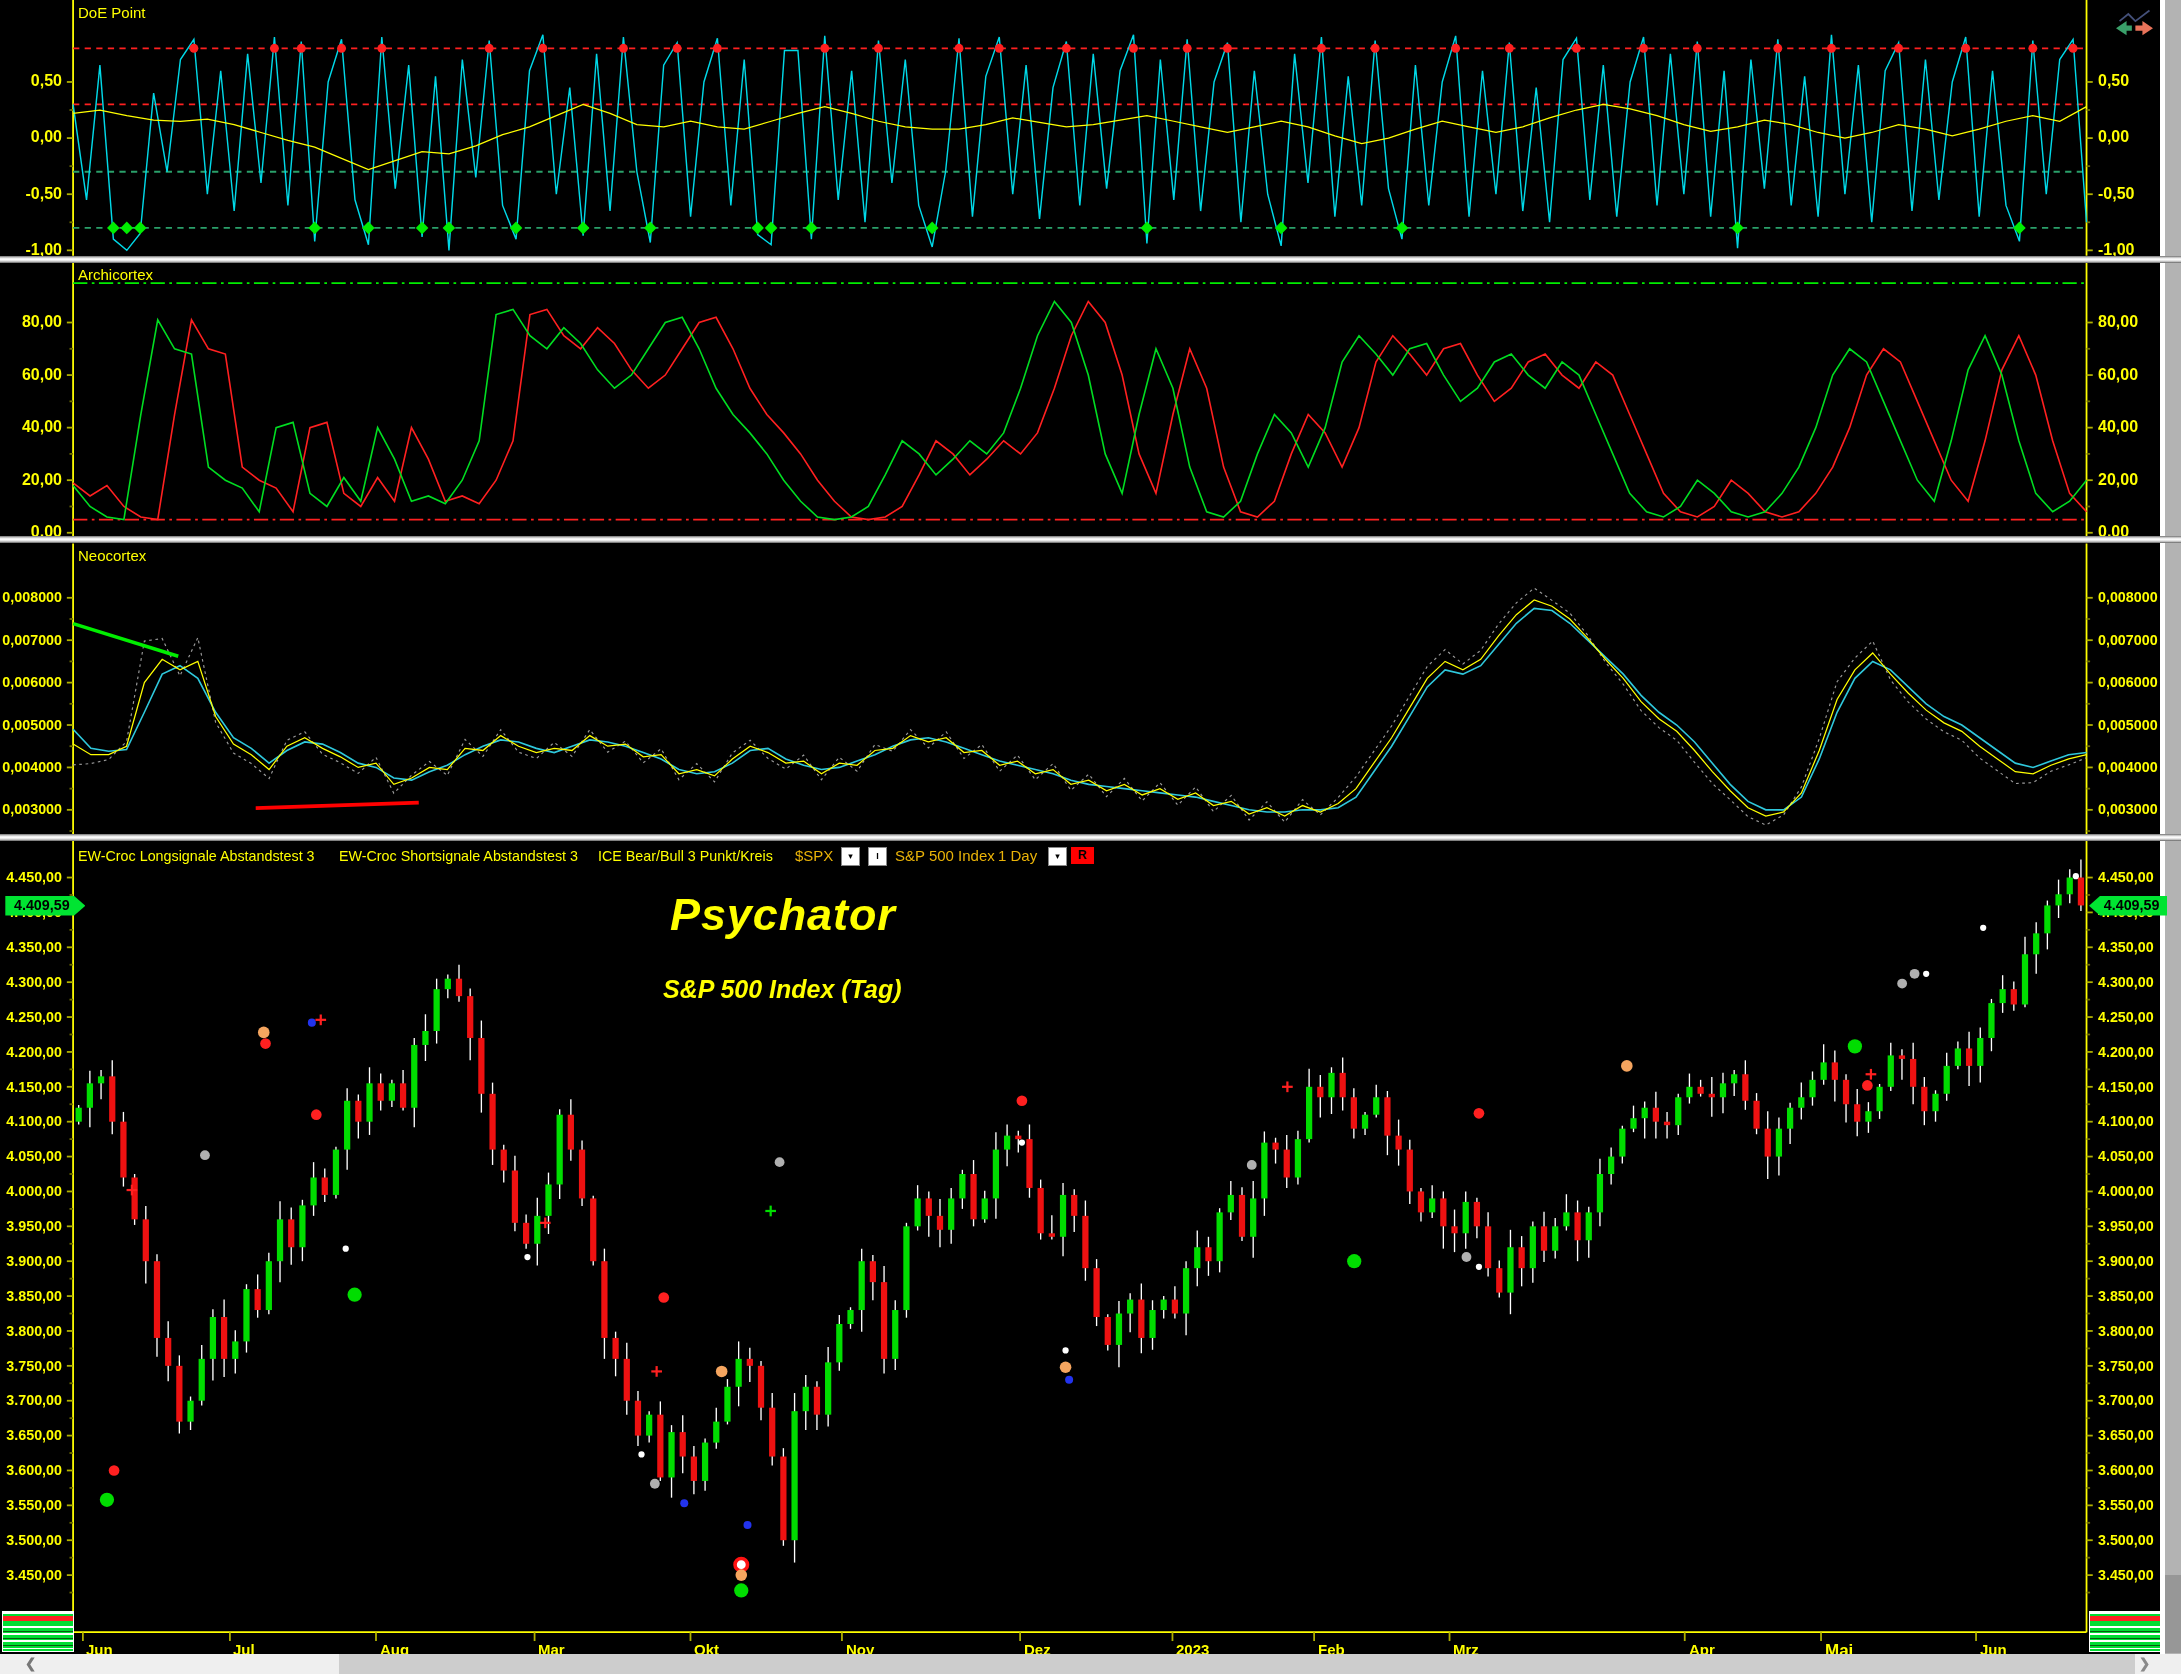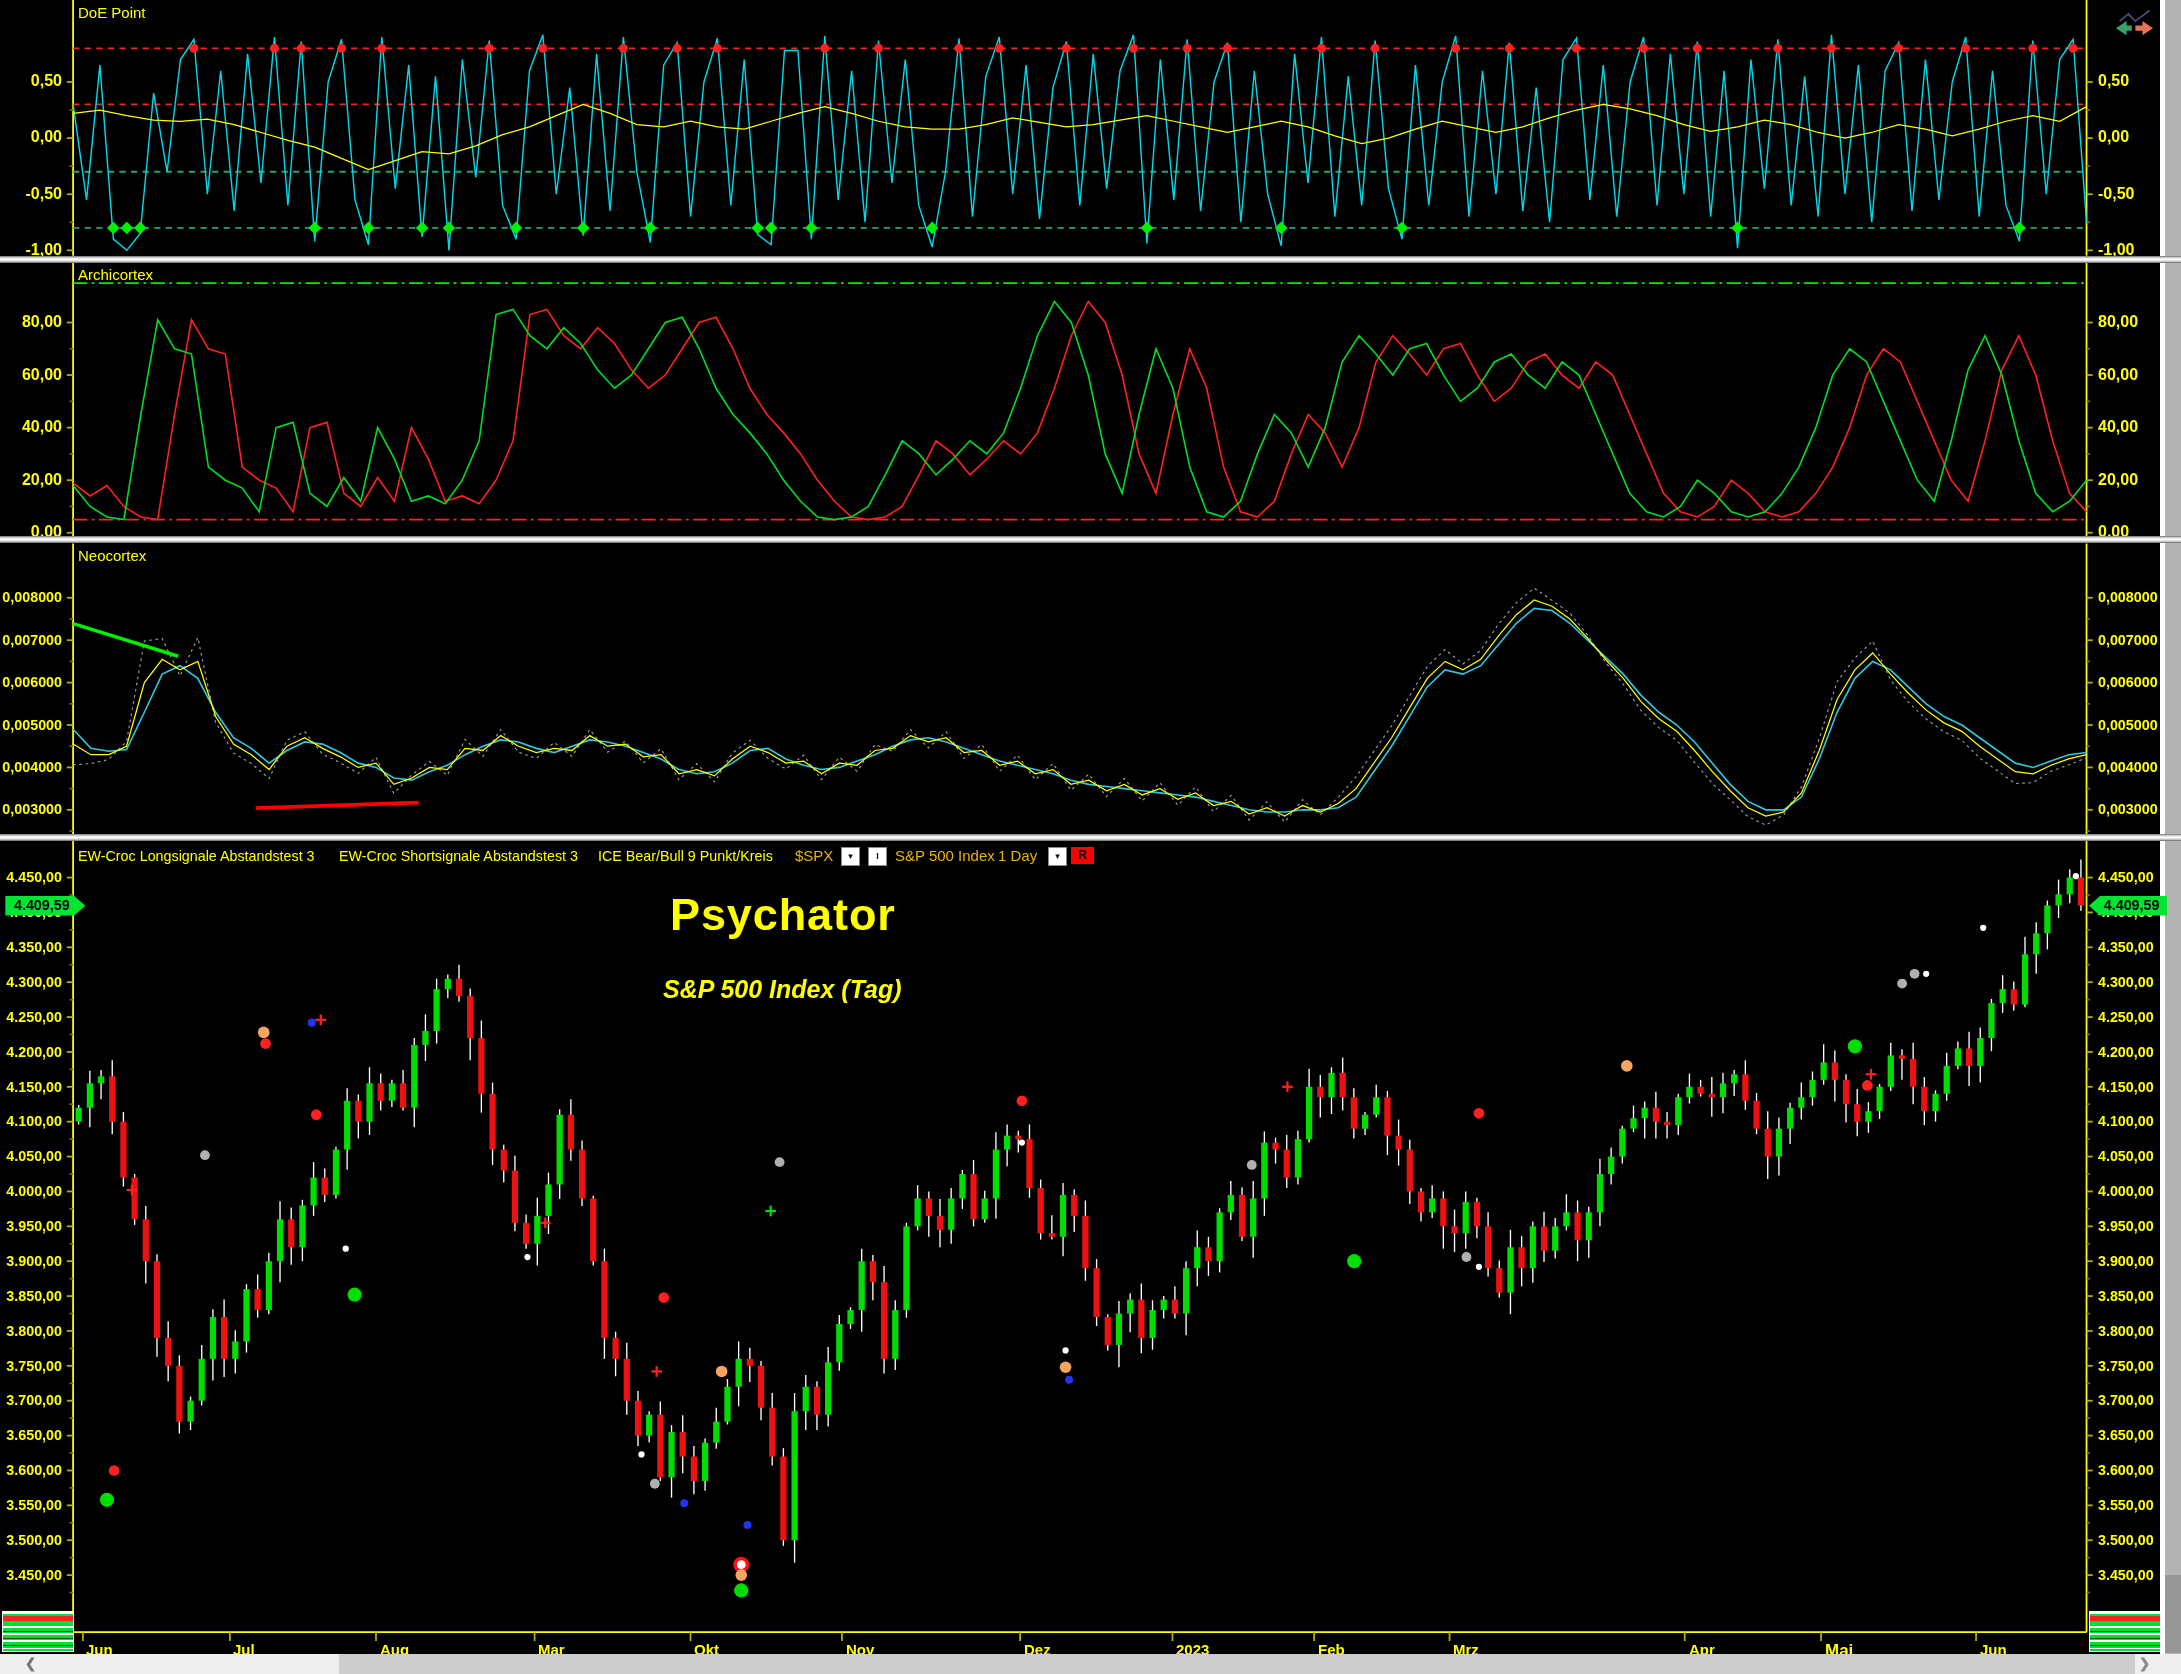--- a/index.html
+++ b/index.html
@@ -10,21 +10,21 @@
   .panel-title{position:absolute;color:#ffff00;font-size:15px;font-weight:normal;z-index:4;white-space:nowrap;}
   .sep{position:absolute;left:0;width:2181px;height:7.1px;z-index:5;
     background:linear-gradient(#6e6e6e,#e9e9e9 30%,#ffffff 55%,#bdbdbd 80%,#5f5f5f);}
   .hdrtxt{position:absolute;top:848px;color:#ffff00;font-size:14.3px;z-index:4;white-space:nowrap;}
   .hdrwhite{position:absolute;top:847px;color:#eab308;font-size:15px;z-index:4;white-space:nowrap;}
   .ddbox{position:absolute;top:847px;width:17px;height:17px;background:#fff;border:0.9px solid #888;
     z-index:4;color:#000;font-size:9px;text-align:center;line-height:16px;cursor:pointer;}
   .rbox{position:absolute;top:847px;width:23px;height:17px;background:#ff0000;z-index:4;color:#000;
     font-size:12.5px;font-weight:bold;text-align:center;line-height:16px;cursor:pointer;}
   #main-title{position:absolute;left:670px;top:889px;color:#ffff00;font-size:45px;font-weight:bold;
-    z-index:4;letter-spacing:0.9px;}
+    font-style:italic;z-index:4;letter-spacing:0.9px;}
   #sub-title{position:absolute;left:663px;top:975px;color:#ffff00;font-size:25px;font-weight:bold;
     font-style:italic;z-index:4;}
   .badge{position:absolute;height:19.6px;background:#00e432;color:#000;font-size:14.3px;font-weight:bold;
     line-height:19.6px;z-index:6;text-align:center;}
   #badge-left{left:5.3px;top:896px;width:73px;clip-path:polygon(0 0,86% 0,100% 50%,86% 100%,0 100%);padding-right:7.1px;}
   #badge-right{left:2089px;top:896px;width:71px;clip-path:polygon(14% 0,100% 0,100% 100%,14% 100%,0 50%);padding-left:7.1px;}
   .cornerblock{position:absolute;width:70px;height:39px;z-index:6;border:0.9px solid #fff;
     background:
      linear-gradient(180deg, transparent 0 3.6px, #ff2222 3.6px 9px, transparent 9px),
      repeating-linear-gradient(180deg,#ffffff 0 1.8px,#00dd33 1.8px 4.5px,#0a5a14 4.5px 5.3px,#00dd33 5.3px 7.1px);}
@@ -686,21 +686,21 @@
   <div class="panel-title" style="left:78px;top:3.6px;">DoE Point</div>
   <div class="panel-title" style="left:78px;top:266px;">Archicortex</div>
   <div class="panel-title" style="left:78px;top:547px;">Neocortex</div>
 
   <div class="sep" style="top:256px;"></div>
   <div class="sep" style="top:536px;"></div>
   <div class="sep" style="top:834px;"></div>
 
   <div class="hdrtxt" style="left:78px;">EW-Croc Longsignale Abstandstest 3</div>
   <div class="hdrtxt" style="left:339px;">EW-Croc Shortsignale Abstandstest 3</div>
-  <div class="hdrtxt" style="left:598px;">ICE Bear/Bull 9 Punkt/Kreis</div>
+  <div class="hdrtxt" style="left:598px;">ICE Bear/Bull 3 Punkt/Kreis</div>
   <div class="hdrwhite" style="left:795px;">$SPX</div>
   <div class="ddbox" style="left:841px;">▾</div>
   <div class="ddbox" style="left:868px;font-weight:bold;">I</div>
   <div class="hdrwhite" style="left:895px;">S&amp;P 500 Index</div>
   <div class="hdrwhite" style="left:998px;">1 Day</div>
   <div class="ddbox" style="left:1048px;">▾</div>
   <div class="rbox" style="left:1071px;">R</div>
 
   <div id="main-title">Psychator</div>
   <div id="sub-title">S&amp;P 500 Index (Tag)</div>

